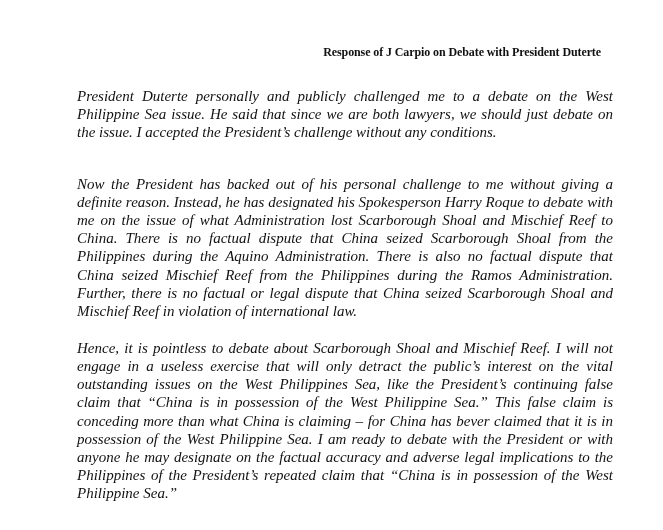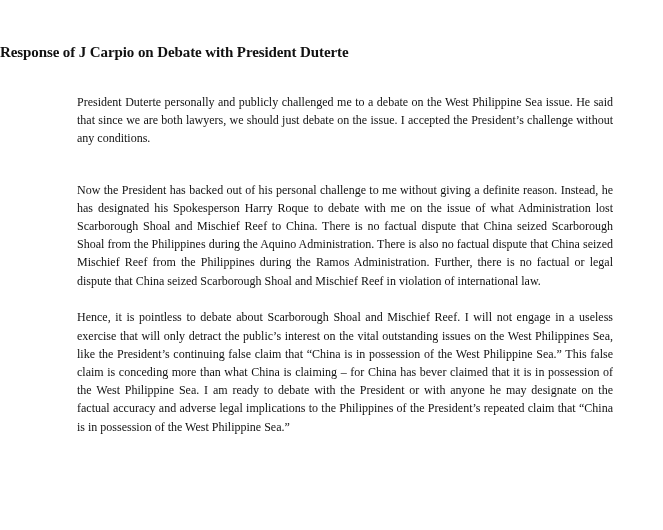--- a/index.html
+++ b/index.html
@@ -21,33 +21,34 @@
       top: 0;
       width: 663px;
       height: 530px;
       background: #ffffff;
     }
     .title {
       position: absolute;
       top: 43px;
       left: 0;
       width: 601px;
-      text-align: left;
+      text-align: right;
       font-weight: bold;
-      font-size: 15px;
+      font-size: 12px;
       line-height: 18px;
       letter-spacing: -0.1px;
     }
     .body {
       position: absolute;
       left: 77px;
-      top: 93px;
+      top: 87px;
       width: 536px;
-      font-size: 12px;
+      font-size: 15px;
       line-height: 18.2px;
+      font-style: italic;
     }
     .para {
       margin: 0 0 18px 0;
       text-align: justify;
       text-align-last: left;
     }
     .para.p1 { margin-bottom: 18.5px; }
     .para.p2 { margin-bottom: 18.5px; margin-top: 33px; }
   </style>
 </head>

